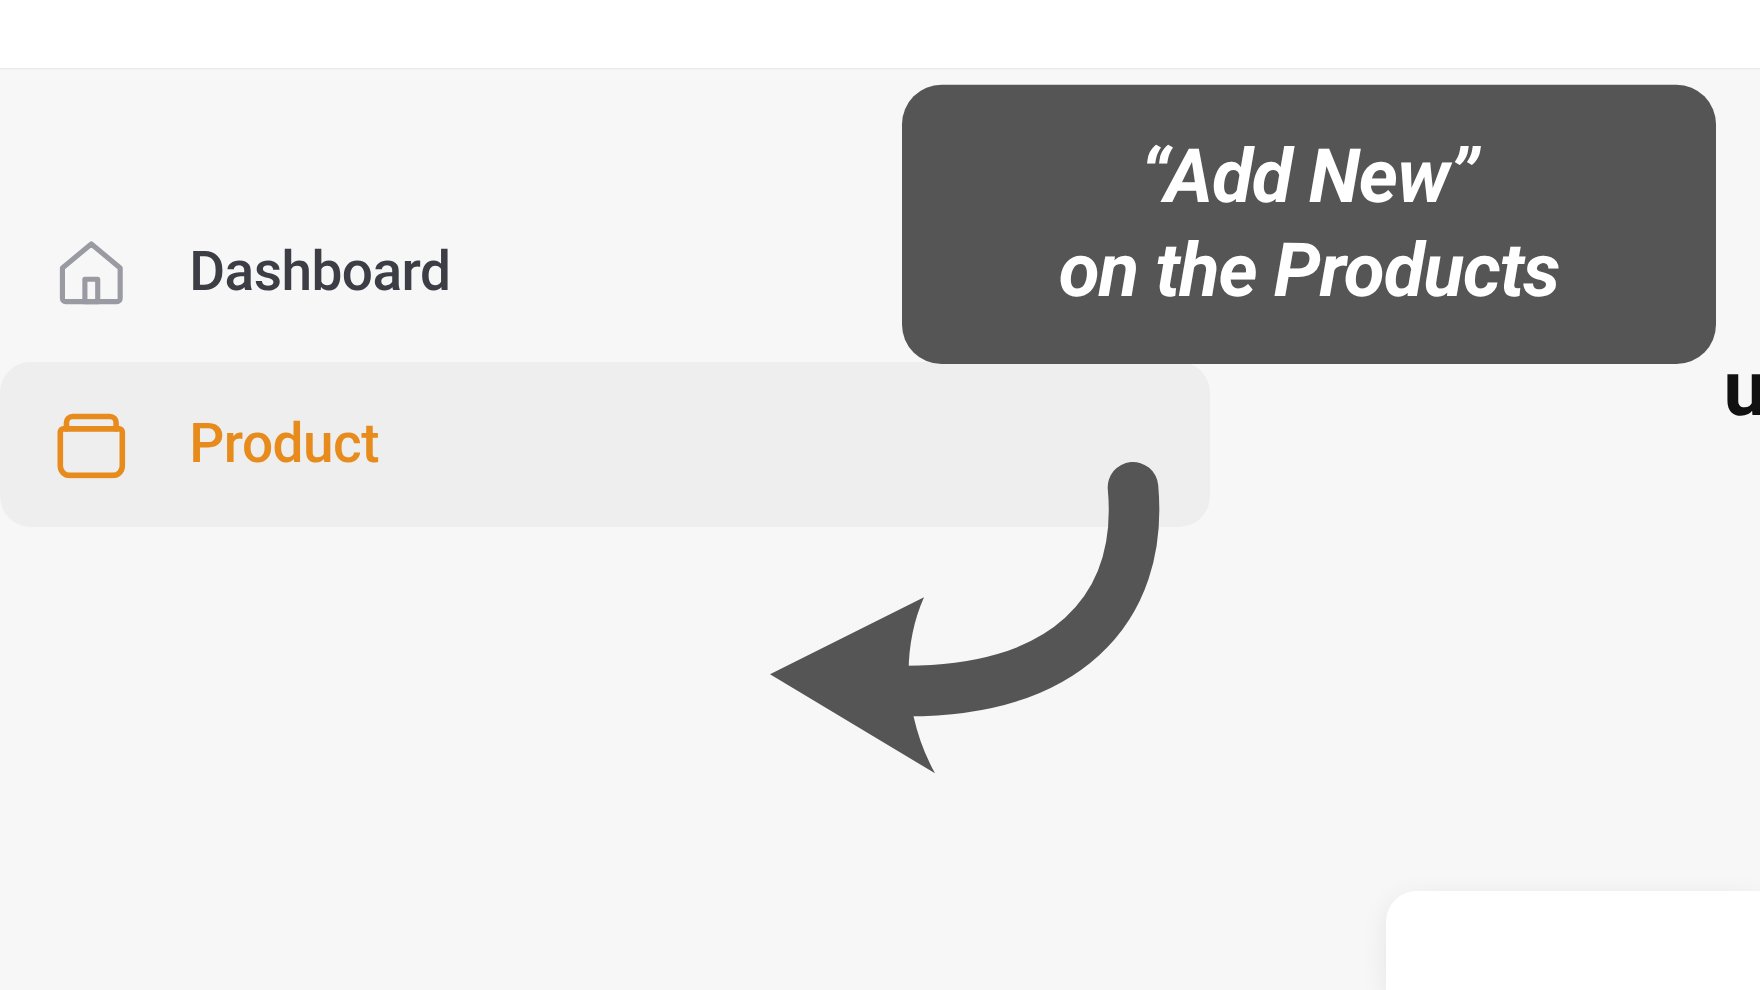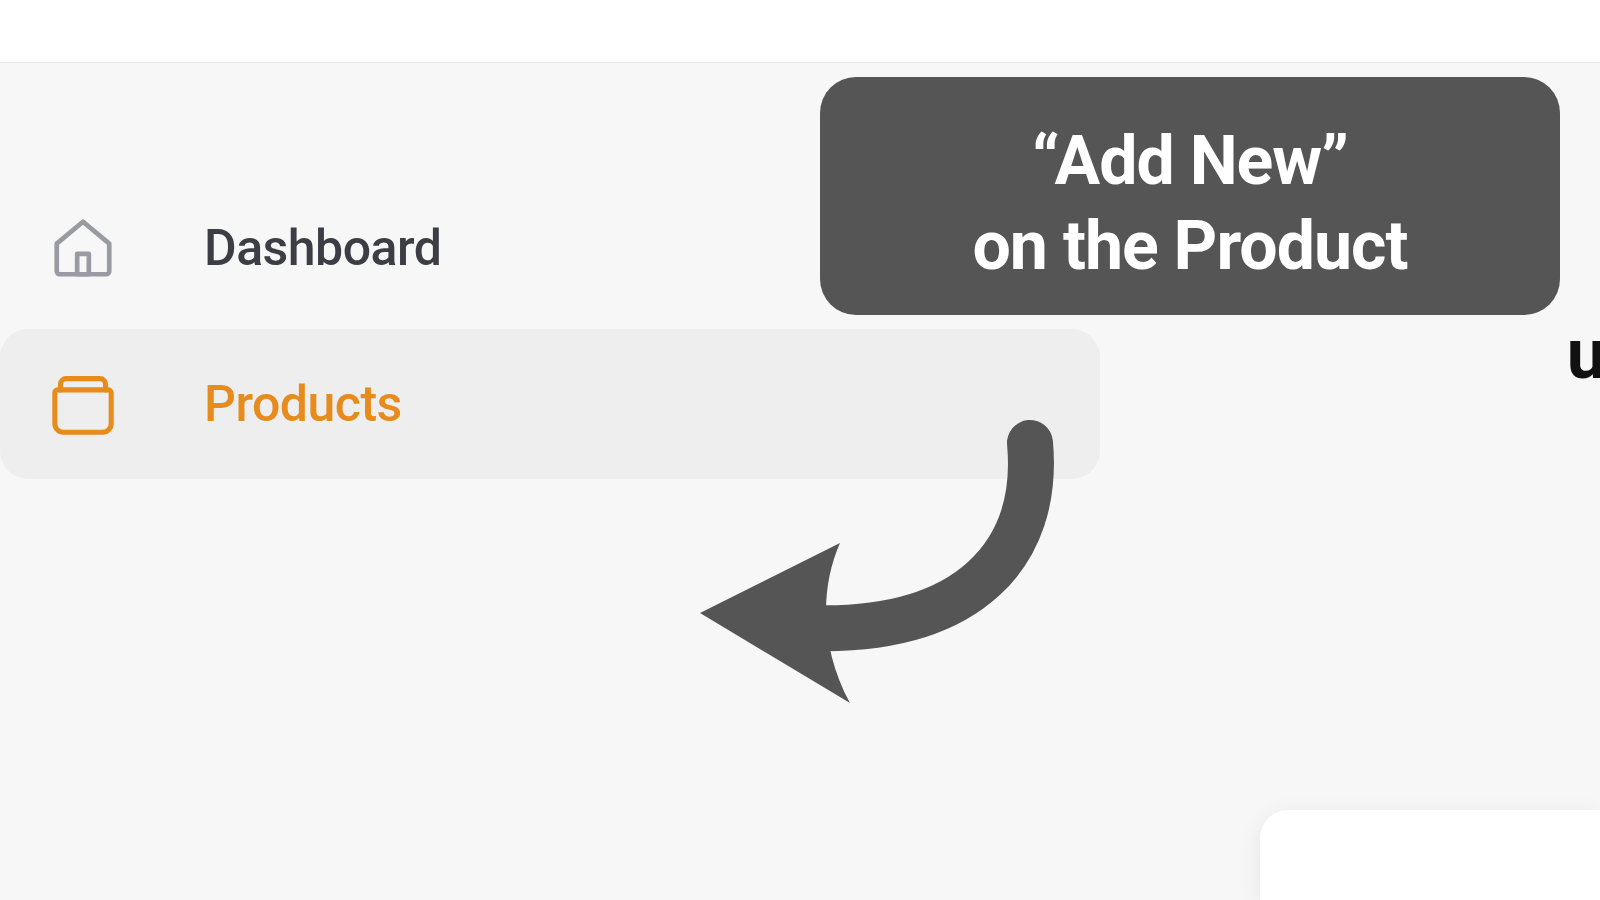--- a/index.html
+++ b/index.html
@@ -4,23 +4,23 @@
 <style>
   * { box-sizing: border-box; margin: 0; padding: 0; }
   html, body { width: 1600px; height: 900px; font-family: -apple-system, BlinkMacSystemFont, "Segoe UI", Roboto, Helvetica, Arial, sans-serif; background: #fff; overflow: hidden; }
   .top-whitespace { height: 62px; background: #fff; width: 100%; }
   .app { position: relative; width: 1600px; height: 838px; background: #f7f7f7; border-top: 1px solid #e7e7e7; }
   .sidebar { position: absolute; top: 0; left: 0; width: 1100px; height: 100%; padding-top: 110px; }
   .nav-item { display: flex; align-items: center; gap: 54px; padding: 0 48px; height: 150px; border-radius: 28px; cursor: pointer; margin-bottom: 6px; width: 1100px; }
   .nav-item.active { background: #eeeeee; }
   .nav-item .icon { width: 70px; height: 70px; display: flex; align-items: center; justify-content: center; color: #9a9aa2; flex-shrink: 0; }
   .nav-item.active .icon { color: #e78b1c; }
-  .nav-item .label { font-size: 50px; font-weight: 500; color: #3d3d45; letter-spacing: -0.5px; margin-left: 32px; }
+  .nav-item .label { font-size: 50px; font-weight: 500; color: #3d3d45; letter-spacing: -0.5px; }
   .nav-item.active .label { color: #e78b1c; }
-  .callout { position: absolute; top: 14px; left: 820px; width: 740px; background: #555555; border-radius: 36px; padding: 42px 48px 26px 48px; color: #fff; text-align: center; }
+  .callout { position: absolute; top: 14px; left: 820px; width: 740px; background: #555555; border-radius: 36px; padding: 42px 48px 42px 48px; color: #fff; text-align: center; font-style: italic; }
   .callout .line { font-size: 68px; font-weight: 700; letter-spacing: -1px; line-height: 1.25; }
   .arrow-wrap { position: absolute; top: 350px; left: 690px; width: 400px; height: 320px; color: #555555; }
   .floating-card { position: absolute; right: 0; bottom: 0; width: 340px; height: 90px; background: #fff; border-radius: 28px 0 0 0; box-shadow: 0 6px 24px rgba(0,0,0,0.08); }
   .edge-u { position: absolute; top: 250px; right: -6px; font-size: 70px; font-weight: 700; color: #111; }
 </style>
 </head>
 <body>
 
 <div class="top-whitespace"></div>
 
@@ -38,30 +38,30 @@
       <span class="label">Dashboard</span>
     </div>
 
     <div class="nav-item active">
       <span class="icon">
         <svg width="70" height="62" viewBox="0 0 24 22" fill="none" stroke="currentColor" stroke-width="1.8" stroke-linecap="round" stroke-linejoin="round">
           <path d="M3 6 h18 a1 1 0 0 1 1 1 v11 a3 3 0 0 1 -3 3 H5 a3 3 0 0 1 -3 -3 V7 a1 1 0 0 1 1 -1 Z"></path>
           <path d="M4 6 V4 a2 2 0 0 1 2 -2 h12 a2 2 0 0 1 2 2 v2"></path>
         </svg>
       </span>
-      <span class="label">Products</span>
+      <span class="label">Product</span>
     </div>
 
 
 
   </nav>
 
   <div class="callout">
     <div class="line">“Add New”</div>
-    <div class="line">on the Product</div>
+    <div class="line">on the Products</div>
   </div>
 
   <div class="arrow-wrap">
     <svg width="400" height="320" viewBox="0 0 400 320">
       <path d="M340 30 C 350 140, 280 220, 120 215" fill="none" stroke="#555555" stroke-width="46" stroke-linecap="round"></path>
       <path d="M10 200 L150 130 C130 175 130 235 160 290 Z" fill="#555555"></path>
     </svg>
   </div>
 
   <div class="floating-card"></div>

